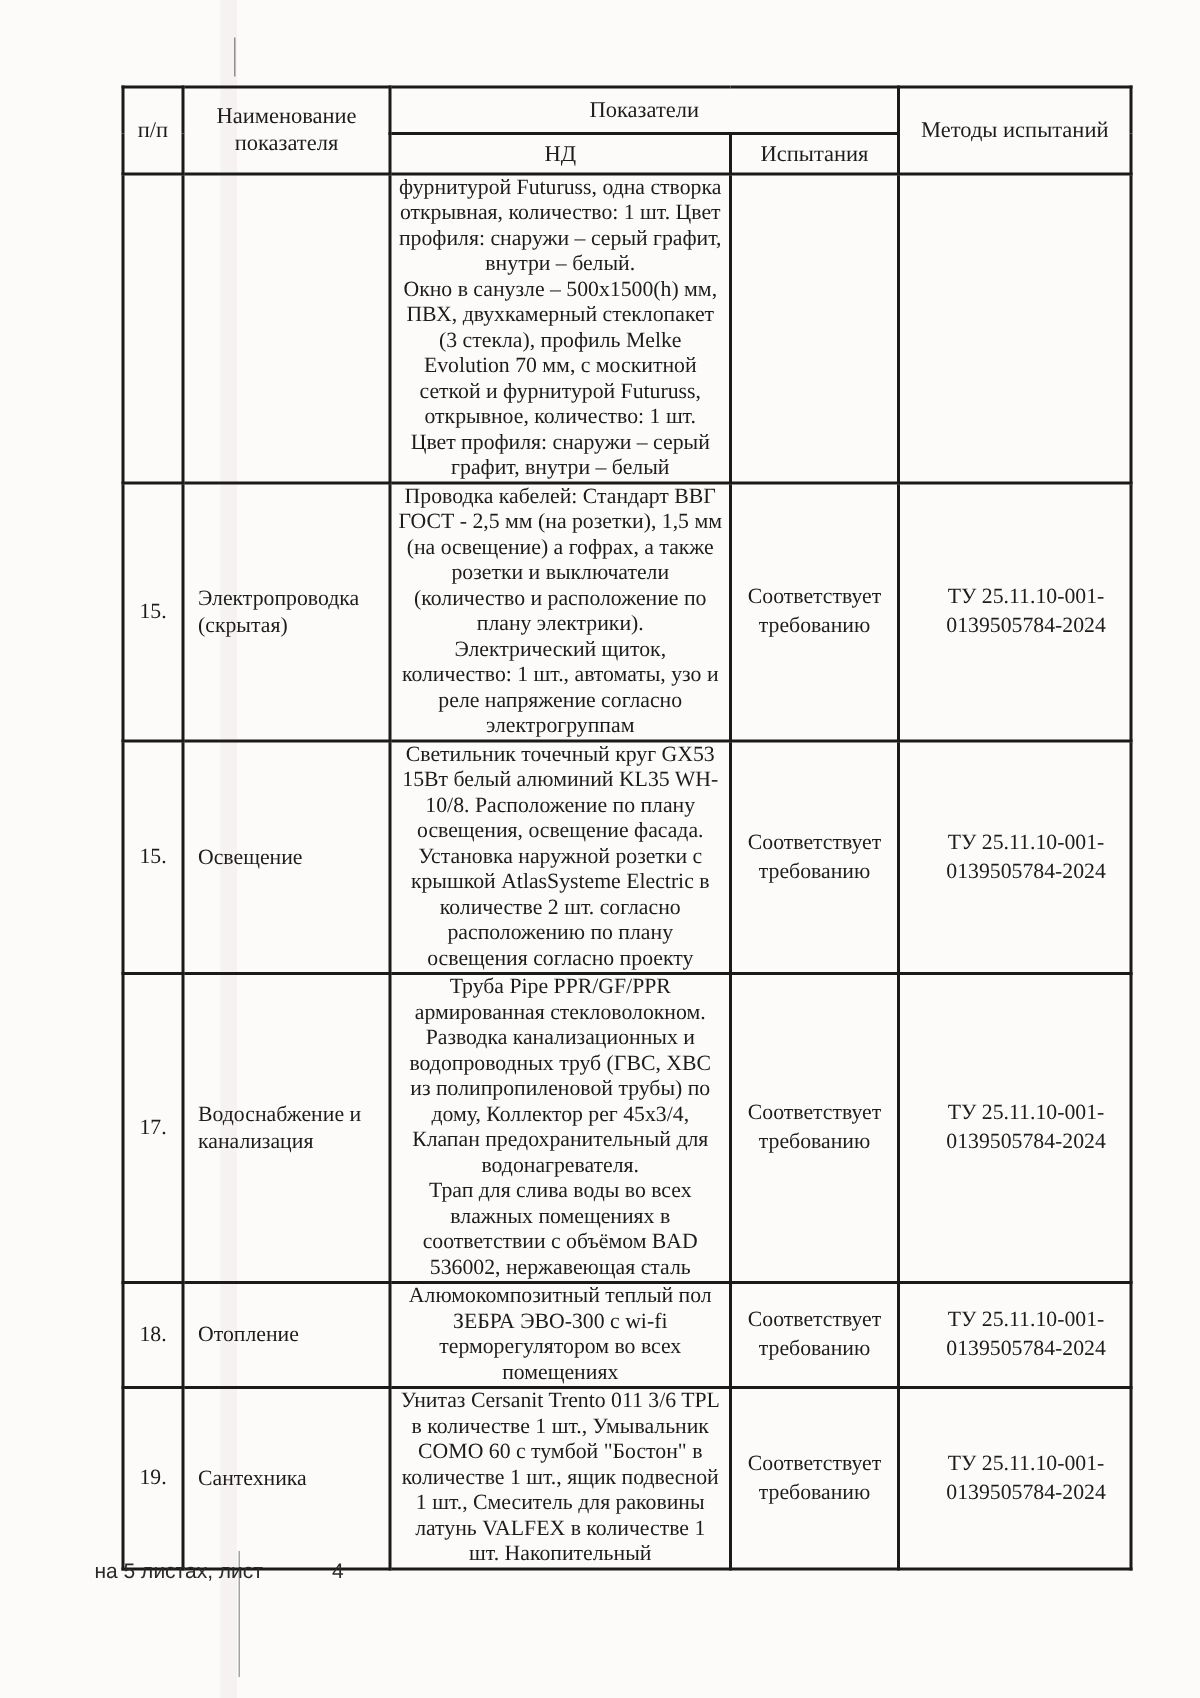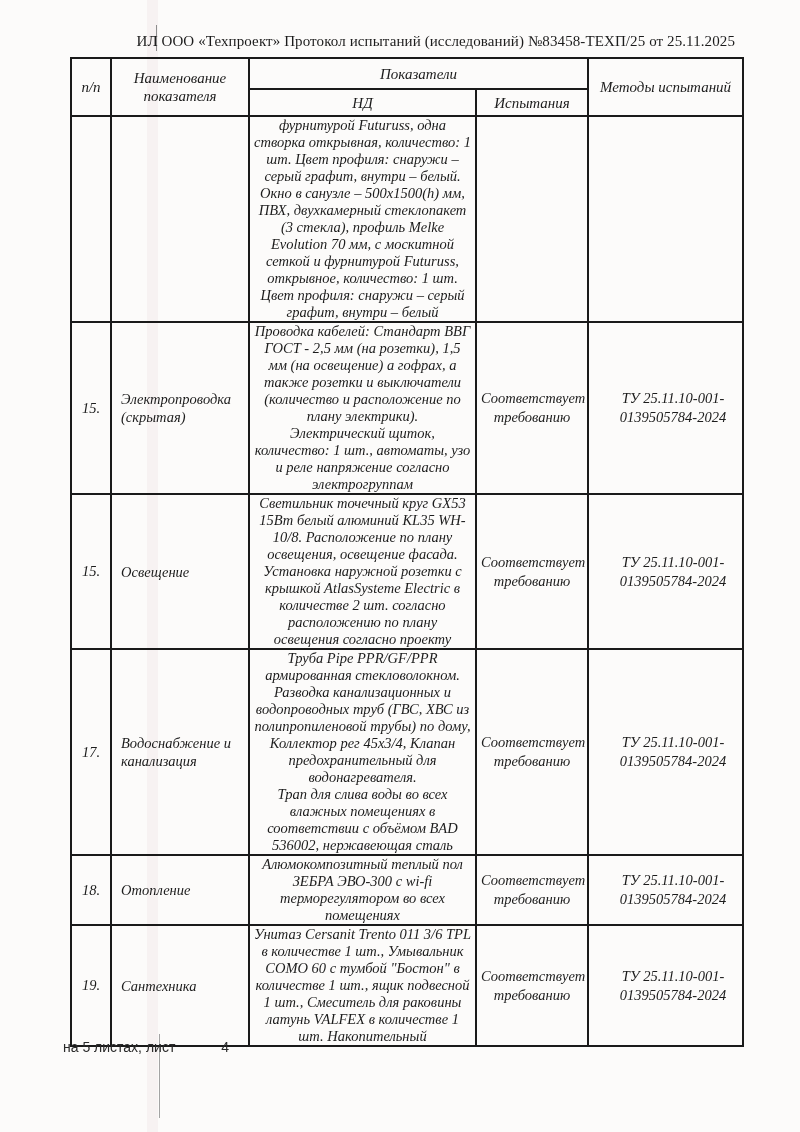--- a/index.html
+++ b/index.html
@@ -43,25 +43,24 @@
     top: 33px; left: 63px;
     width: 672px;
     text-align: right;
     font-size: 15px;
     letter-spacing: 0.1px;
     white-space: nowrap;
   }
 
   table.protocol-table {
     position: absolute;
-    top: 57px; left: 70px;
+    top: 57px; left: 81px;
     width: 672px;
     border-collapse: collapse;
     table-layout: fixed;
-    font-style: italic;
   }
   .protocol-table th, .protocol-table td {
     border: 2px solid #1a1a1a;
     padding: 0;
     overflow: hidden;
   }
   .protocol-table th {
     font-weight: normal;
     font-size: 15px;
     text-align: center;
@@ -104,21 +103,20 @@
 </style>
 </head>
 <body>
 
 <div class="page">
 
   <div class="scan-band"></div>
   <div class="scan-line-top"></div>
   <div class="scan-line-bottom"></div>
 
-  <div class="doc-title">ИЛ ООО «Техпроект» Протокол испытаний (исследований)  №83458-ТЕХП/25 от  25.11.2025</div>
 
   <table class="protocol-table">
     <colgroup>
       <col style="width:40px">
       <col style="width:138px">
       <col style="width:227px">
       <col style="width:112px">
       <col style="width:155px">
     </colgroup>
     <tbody>

